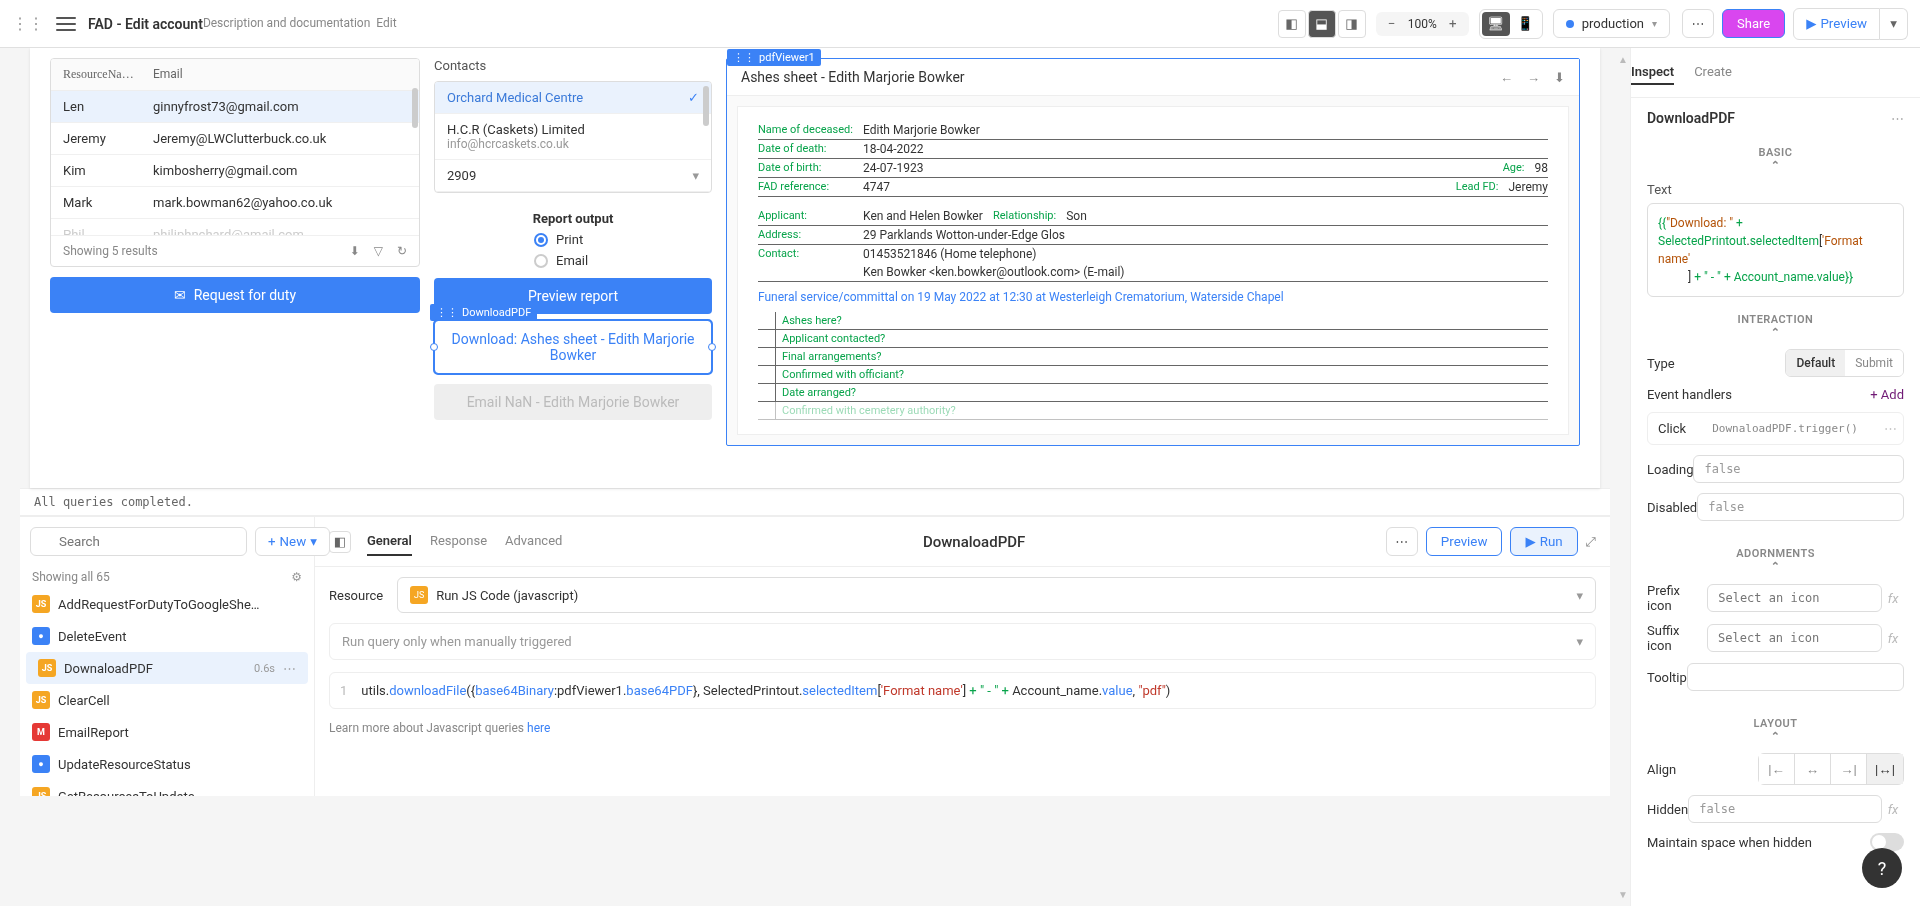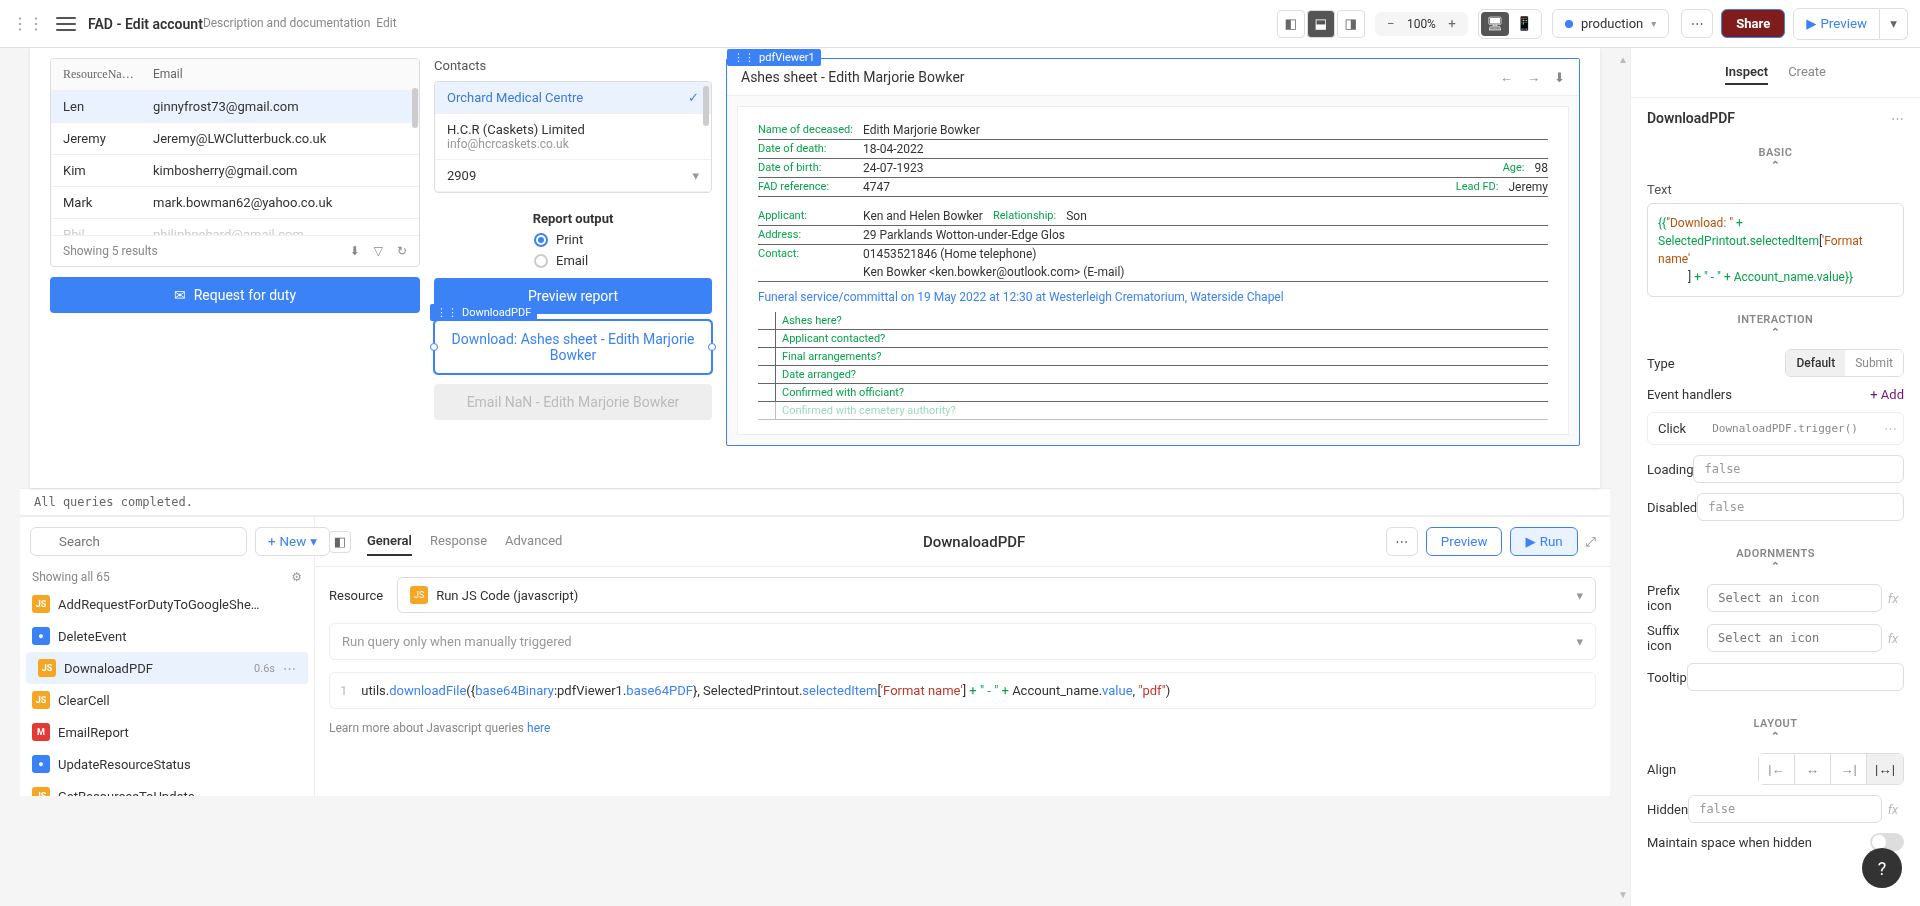--- a/index.html
+++ b/index.html
@@ -21,21 +21,21 @@
 .zoom-btn { width: 20px; height: 20px; border: none; background:transparent; color:#666; border-radius:4px;}
 .zoom-text{font-size:12px;color:#333;}
 .device-group{display:flex;gap:2px;border:1px solid #ddd;border-radius:6px;padding:2px;}
 .device-btn{width:28px;height:24px;border:none;background:transparent;border-radius:4px;display:flex;align-items:center;justify-content:center;color:#666;}
 .device-btn.active{background:#555;color:#fff;}
 .env-select{display:flex;align-items:center;gap:8px;border:1px solid #ddd;border-radius:6px;padding:6px 12px;background:#fff;}
 .env-dot{width:8px;height:8px;border-radius:50%;background:#3b82f6;}
 .env-chevron{color:#999;font-size:10px;}
 .topbar-right{display:flex;align-items:center;gap:8px;}
 .btn{border:1px solid #ddd;background:#fff;padding:6px 14px;border-radius:6px;font-size:13px;color:#333;cursor:pointer;}
-.btn-primary{background:#7f1d1d;color:#fff;border-color:#3b82f6;font-weight:700;text-align:right;}
+.btn-primary{background:#d946ef;color:#fff;border-color:#3b82f6;font-weight:400;text-align:right;}
 .btn-link{color:#3b82f6;border:none;background:transparent;display:flex;align-items:center;gap:4px;}
 .btn-icon{width:32px;padding:6px;}
 .split-chevron{width:28px;height:32px;border:1px solid #ddd;border-left:none;background:#fff;border-radius:0 6px 6px 0;color:#666;display:flex;align-items:center;justify-content:center;}
 .preview-group{display:flex;}
 .preview-group .btn-link{border:1px solid #ddd;border-radius:6px 0 0 6px;padding:6px 12px;}
 
 .main-area{display:flex;height:calc(100vh - 48px);}
 .canvas-wrap{flex:1;overflow:auto;background:#f5f5f5;padding:0 20px;position:relative;}
 .canvas-content{background:#fff;margin:0 10px;box-shadow:0 1px 3px rgba(0,0,0,0.1);min-height:440px;padding:0;position:relative;}
 .canvas-grid{display:flex;gap:14px;padding:10px 20px 20px 20px;}
@@ -122,21 +122,21 @@
 .run-btn.filled{background:#eaf2fd;}
 .resource-row{display:flex;align-items:center;gap:14px;padding:10px 14px;}
 .resource-select{flex:1;border:1px solid #ddd;border-radius:6px;padding:8px 12px;display:flex;align-items:center;gap:8px;}
 .trigger-row{margin:0 14px;border:1px solid #eee;border-radius:6px;padding:10px 12px;color:#999;display:flex;justify-content:space-between;align-items:center;}
 .code-box{margin:12px 14px;border:1px solid #eee;border-radius:6px;padding:10px;font-family:monospace;font-size:13px;display:flex;gap:14px;background:#fff;}
 .line-no{color:#bbb;}
 .learn-more{padding:0 14px 10px;color:#888;font-size:12px;}
 .learn-more a{color:#3b82f6;text-decoration:none;}
 
 .right-panel{width:290px;border-left:1px solid #eee;background:#fff;overflow:auto;}
-.rp-tabs{display:flex;justify-content:center;gap:20px;padding:12px 0;border-bottom:1px solid #eee;}
+.rp-tabs{display:flex;gap:20px;padding:12px 0;border-bottom:1px solid #eee;}
 .rp-tab{padding:4px 0;color:#888;}
 .rp-tab.active{color:#333;font-weight:600;border-bottom:2px solid #333;}
 .rp-title-row{display:flex;justify-content:space-between;align-items:center;padding:12px 16px;}
 .rp-title{font-weight:600;font-size:14px;}
 .rp-section{padding:8px 16px;}
 .rp-section-head{display:flex;justify-content:space-between;align-items:center;color:#888;font-size:11px;letter-spacing:0.5px;font-weight:600;margin-bottom:10px;flex-direction:column;}
 .rp-field-label{font-size:13px;color:#555;margin-bottom:6px;}
 .rp-code-box{border:1px solid #ddd;border-radius:6px;padding:10px;font-family:monospace;font-size:12px;line-height:1.5;background:#fff;}
 .rp-row{display:flex;justify-content:space-between;align-items:center;margin:10px 0;}
 .seg-control{display:flex;border:1px solid #ddd;border-radius:6px;overflow:hidden;}
@@ -355,25 +355,25 @@
               <div class="pdf-check-row">
                   <div class="pdf-check-box"></div>
                   <div class="pdf-check-label">Applicant contacted?</div>
                 </div>
               <div class="pdf-check-row">
                   <div class="pdf-check-box"></div>
                   <div class="pdf-check-label">Final arrangements?</div>
                 </div>
               <div class="pdf-check-row">
                   <div class="pdf-check-box"></div>
-                  <div class="pdf-check-label">Date arranged?</div>
+                  <div class="pdf-check-label">Confirmed with officiant?</div>
                 </div>
               <div class="pdf-check-row">
                   <div class="pdf-check-box"></div>
-                  <div class="pdf-check-label">Confirmed with officiant?</div>
+                  <div class="pdf-check-label">Date arranged?</div>
                 </div>
               <div class="pdf-check-row" style="opacity:0.4;">
                   <div class="pdf-check-box"></div>
                   <div class="pdf-check-label">Confirmed with cemetery authority?</div>
                 </div>
             </div>
           </div>
         </div>
       </div>
     </div>

